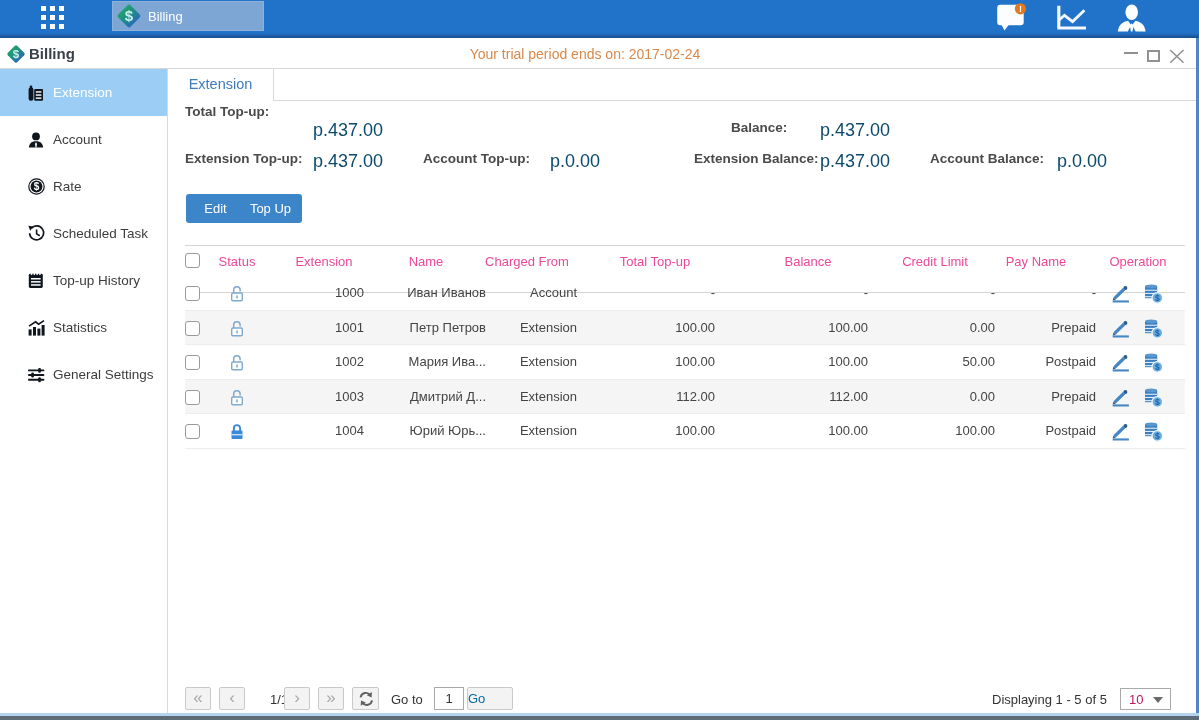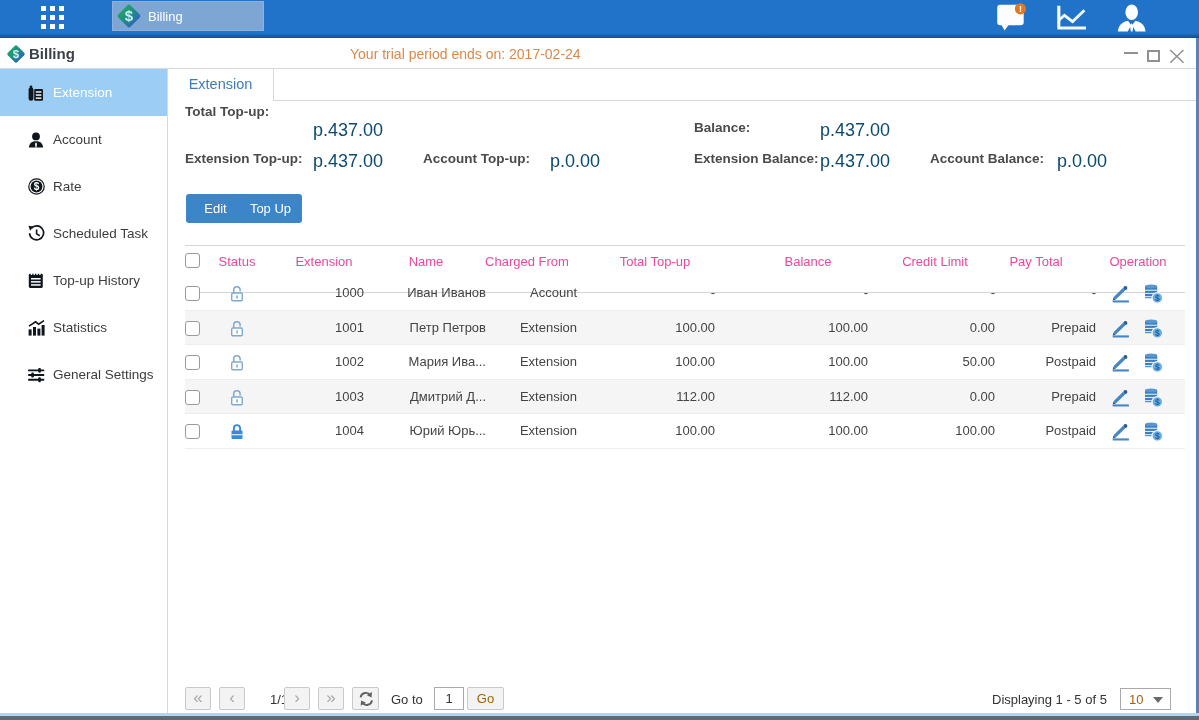--- a/index.html
+++ b/index.html
@@ -7,21 +7,21 @@
 body{font-family:"Liberation Sans",sans-serif;position:relative;background:#fff;font-size:13px;color:#444}
 .abs{position:absolute}
 
 #topbar{position:absolute;left:0;top:0;width:1199px;height:38px;background:#2173c9}
 #topbar:after{content:"";position:absolute;left:0;bottom:0;width:100%;height:5px;background:linear-gradient(rgba(10,30,60,0),rgba(10,30,60,.45))}
 #apptab{position:absolute;left:112px;top:1px;width:152px;height:30px;background:#7da6d4;border:1px solid #90b2da}
 #apptab .lbl{position:absolute;left:35px;top:7px;color:#fff;font-size:13px}
 
 #titlebar{position:absolute;left:0;top:38px;width:1199px;height:31px;background:#fff;border-bottom:1px solid #d8d8d8}
 #wtitle{position:absolute;left:29px;top:45px;font-size:15px;font-weight:bold;color:#3b4148}
-#trial{position:absolute;left:350px;top:46px;width:470px;text-align:left;font-size:14px;color:#d9884a}
+#trial{position:absolute;left:350px;top:46px;width:470px;text-align:center;font-size:14px;color:#d9884a}
 #wmin{position:absolute;left:1124px;top:52px;width:14px;height:2px;background:#909090}
 #wmax{position:absolute;left:1147px;top:50px;width:13px;height:12px;border:2px solid #909090}
 
 #sidebar{position:absolute;left:0;top:69px;width:168px;height:644px;background:#fff;border-right:1px solid #d9d9d9}
 .sitem{position:absolute;left:0;width:167px;height:47px}
 .sitem .txt{position:absolute;left:53px;top:16px;font-size:13.5px;color:#3c3c3c}
 .sitem.sel{background:#9bcdf5}
 .sitem.sel .txt{color:#fff}
 .sicon{position:absolute;left:28px;top:16px}
 
@@ -46,22 +46,22 @@
 .c5{left:410px;width:120px}
 .c6{left:563px;width:120px}
 .c7{left:690px;width:120px}
 .c8{left:791px;width:120px}
 .c9{left:903px;width:100px}
 .ckb{position:absolute;left:0px;width:15px;height:15px;border:1px solid #9a9a9a;border-radius:3px;background:#fff}
 
 .pbtn{position:absolute;top:687px;width:26px;height:23px;background:#f3f3f3;border:1px solid #c9c9c9;border-radius:2px;text-align:center;color:#a8a8a8;font-size:17px;line-height:20px}
 .ptxt{position:absolute;color:#333;font-size:13px}
 #goinput{position:absolute;left:434px;top:687px;width:30px;height:23px;border:1px solid #a9a9a9;background:#fff;text-align:center;line-height:21px;color:#333}
-#gobtn{position:absolute;left:467px;top:687px;width:37px;height:23px;background:#f3f3f3;border:1px solid #c9c9c9;border-radius:2px;text-align:center;line-height:21px;color:#a16207}
-#psel{position:absolute;left:1120px;top:688px;width:51px;height:22px;border:1px solid #a9a9a9;background:#fff;color:#a16207}
+#gobtn{position:absolute;left:467px;top:687px;width:46px;height:23px;background:#f3f3f3;border:1px solid #c9c9c9;border-radius:2px;line-height:21px;color:#0369a1}
+#psel{position:absolute;left:1120px;top:688px;width:51px;height:22px;border:1px solid #a9a9a9;background:#fff;color:#be185d}
 
 #rframe{position:absolute;left:1196px;top:38px;width:3px;height:678px;background:#4f86c4}
 #bframe{position:absolute;left:0;top:713px;width:1199px;height:3px;background:#b3d4ee}
 #bdark{position:absolute;left:0;top:716px;width:1199px;height:4px;background:#5c6b74}
 </style>
 </head>
 <body>
 <div id="topbar"></div>
 <svg class="abs" style="left:41px;top:6px" width="24" height="24">
 <g fill="#ffffff">
@@ -204,21 +204,21 @@
         <rect x="10.2" y="10.3" width="2.7" height="4.9" rx="1.2"></rect>
       </g>
     </svg>
   </div>
 <div id="tabstrip">
     <div id="acttab">Extension</div>
   </div>
 
 <div class="lab" style="left:185px;top:104px">Total Top-up:</div>
 <div class="val" style="left:313px;top:120px">р.437.00</div>
-<div class="lab" style="left:694px;top:120px">Balance:</div>
+<div class="lab" style="left:731px;top:120px">Balance:</div>
 <div class="val" style="left:820px;top:120px">р.437.00</div>
 <div class="lab" style="left:185px;top:151px">Extension Top-up:</div>
 <div class="val" style="left:313px;top:151px">р.437.00</div>
 <div class="lab" style="left:423px;top:151px">Account Top-up:</div>
 <div class="val" style="left:550px;top:151px">р.0.00</div>
 <div class="lab" style="left:694px;top:151px">Extension Balance:</div>
 <div class="val" style="left:820px;top:151px">р.437.00</div>
 <div class="lab" style="left:930px;top:151px">Account Balance:</div>
 <div class="val" style="left:1057px;top:151px">р.0.00</div>
 
@@ -228,21 +228,21 @@
 <div id="tbl">
   <div id="thead">
     <div class="ckb" style="top:7px"></div>
     <div class="hcell c1">Status</div>
     <div class="hcell c2">Extension</div>
     <div class="hcell c3">Name</div>
     <div class="hcell c4">Charged From</div>
     <div class="hcell c5">Total Top-up</div>
     <div class="hcell c6">Balance</div>
     <div class="hcell c7">Credit Limit</div>
-    <div class="hcell c8">Pay Total</div>
+    <div class="hcell c8">Pay Name</div>
     <div class="hcell c9">Operation</div>
   </div>
   <div class="trow" style="top:31px;">
     <div class="ckb" style="top:10px"></div>
     <svg class="abs" style="left:44px;top:8px" width="16" height="18">
         <path d="M4.7,9 V6 A3.2,3.2 0 0 1 11.1,5.7 V7.6" fill="none" stroke="#7fa9cd" stroke-width="1.5"></path>
         <rect x="2.7" y="9" width="10.6" height="7.8" rx="1.2" fill="#fdfefe" stroke="#7fa9cd" stroke-width="1.4"></rect>
         <rect x="7.3" y="11.2" width="1.5" height="3.4" rx=".7" fill="#7fa9cd"></rect>
       </svg>
     <svg class="abs" style="left:926px;top:9px" width="19" height="18">

